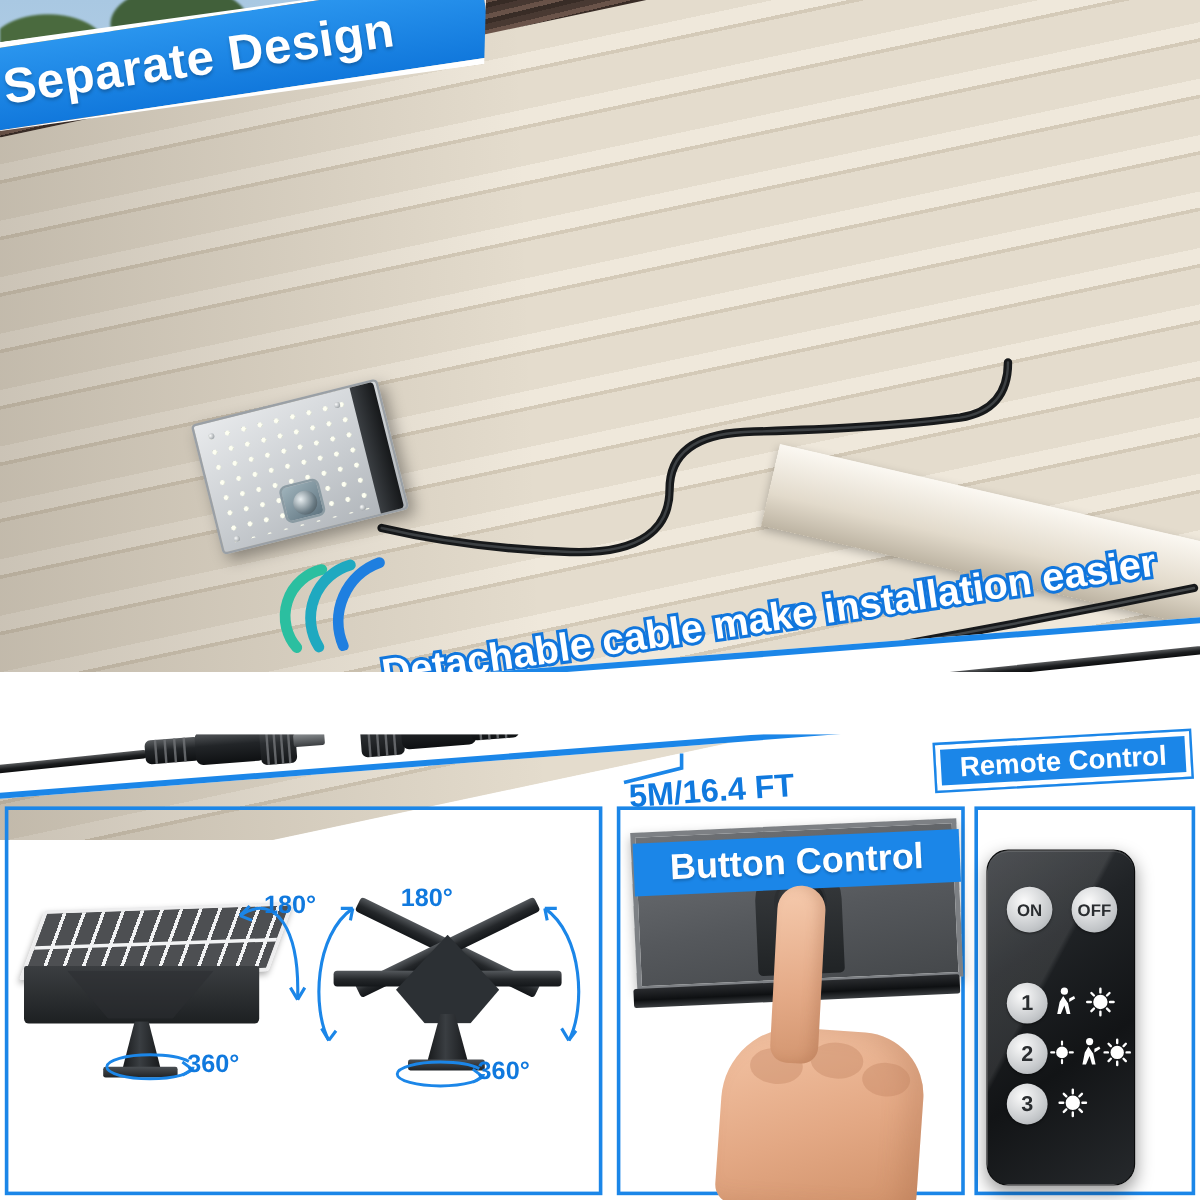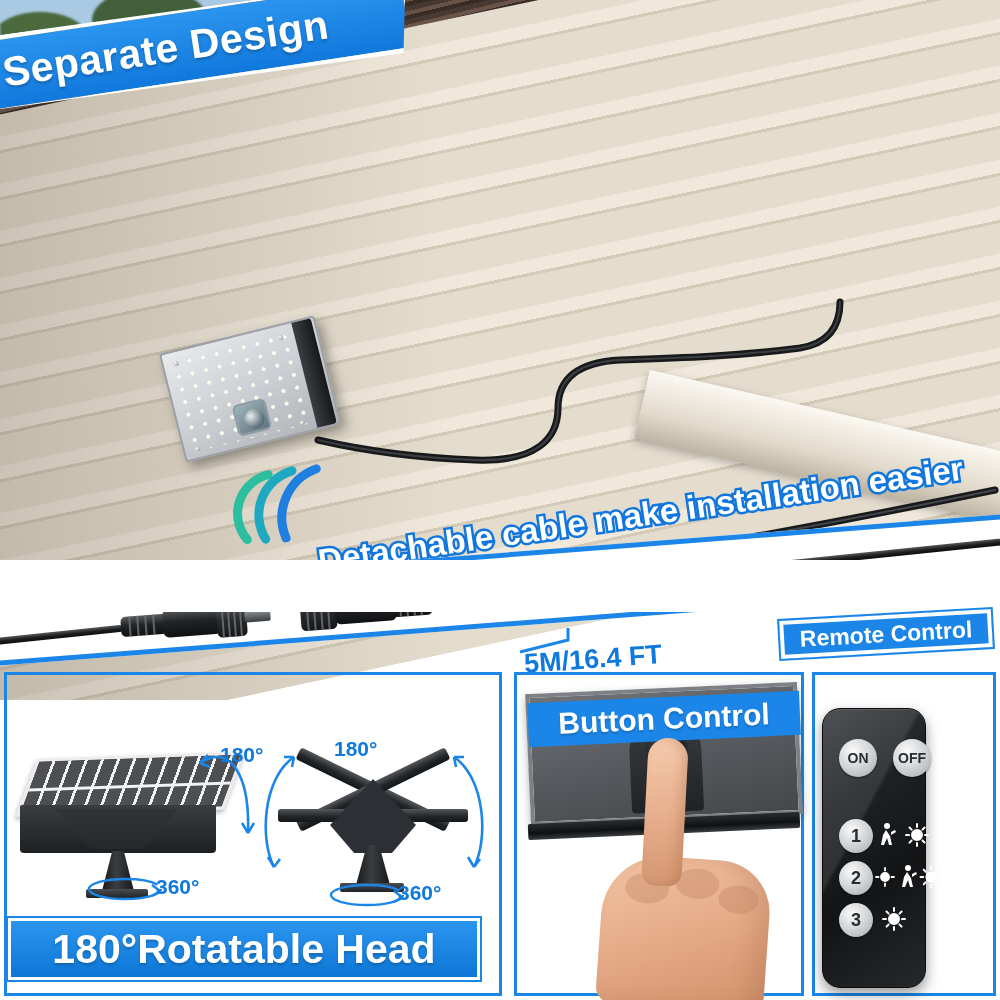--- a/index.html
+++ b/index.html
@@ -212,21 +212,21 @@
             background:linear-gradient(170deg,#f6cbae,#e4aa87 60%,#d2956f);
             border-radius:20px 20px 14px 14px; transform:rotate(3deg);
             box-shadow:inset -6px 0 10px rgba(150,90,60,.25); }
   .hand { position:absolute; left:600px; top:858px; width:168px; height:150px;
           background:linear-gradient(160deg,#f4c5a6,#e3a884 55%,#cf9068);
           border-radius:62px 52px 16px 16px; transform:rotate(4deg);
           box-shadow:inset -14px 0 20px rgba(150,90,60,.22); }
   .knuckle { position:absolute; background:rgba(190,125,92,.35); border-radius:50%; }
 
   
-  .remote { position:absolute; left:822px; top:708px; width:104px; height:280px;
+  .remote { position:absolute; left:822px; top:708px; width:124px; height:280px;
             border-radius:18px;
             background:linear-gradient(145deg,#3a3d41 0%,#202326 30%,#121416 62%,#26292c 100%);
             border:1px solid #0a0b0c;
             box-shadow:0 6px 14px rgba(0,0,0,.4), inset 0 1px 0 rgba(255,255,255,.12); }
   .remote-gloss { position:absolute; left:0; top:0; width:100%; height:100%; border-radius:18px;
                   background:linear-gradient(118deg,rgba(255,255,255,.10) 0 38%,rgba(255,255,255,0) 40%); }
   .rbtn { position:absolute; border-radius:50%;
           background:radial-gradient(circle at 38% 32%,#fbfbfb,#c2c5c8 68%,#9ea2a6);
           color:#2a2d30; font-weight:bold; text-align:center;
           box-shadow:0 1px 2px rgba(0,0,0,.5); }
@@ -411,23 +411,20 @@
     </svg>
     <div class="deg" style="left:326px;top:2px;">180°</div>
 
     <svg style="position:absolute;left:316px;top:146px;width:86px;height:28px;" viewBox="0 0 86 28">
       <ellipse cx="43" cy="14" rx="36" ry="10" stroke="#1b86e8" stroke-width="2.4" fill="none" stroke-dasharray="150 40"></ellipse>
       <path d="M78 16 L 70 10 M78 16 L 70 21" stroke="#1b86e8" stroke-width="2.4" fill="none"></path>
     </svg>
     <div class="deg" style="left:390px;top:146px;">360°</div>
   </div>
 
-  <div class="banner-rot">
-    <span>180°Rotatable Head</span>
-  </div>
 
   <div class="btn-device"></div>
   <div class="btn-device-lip"></div>
   <div class="btn-recess"></div>
   <div class="btn-cap"></div>
 
   <div class="banner-btnctl">
     <span>Button Control</span>
   </div>
 

